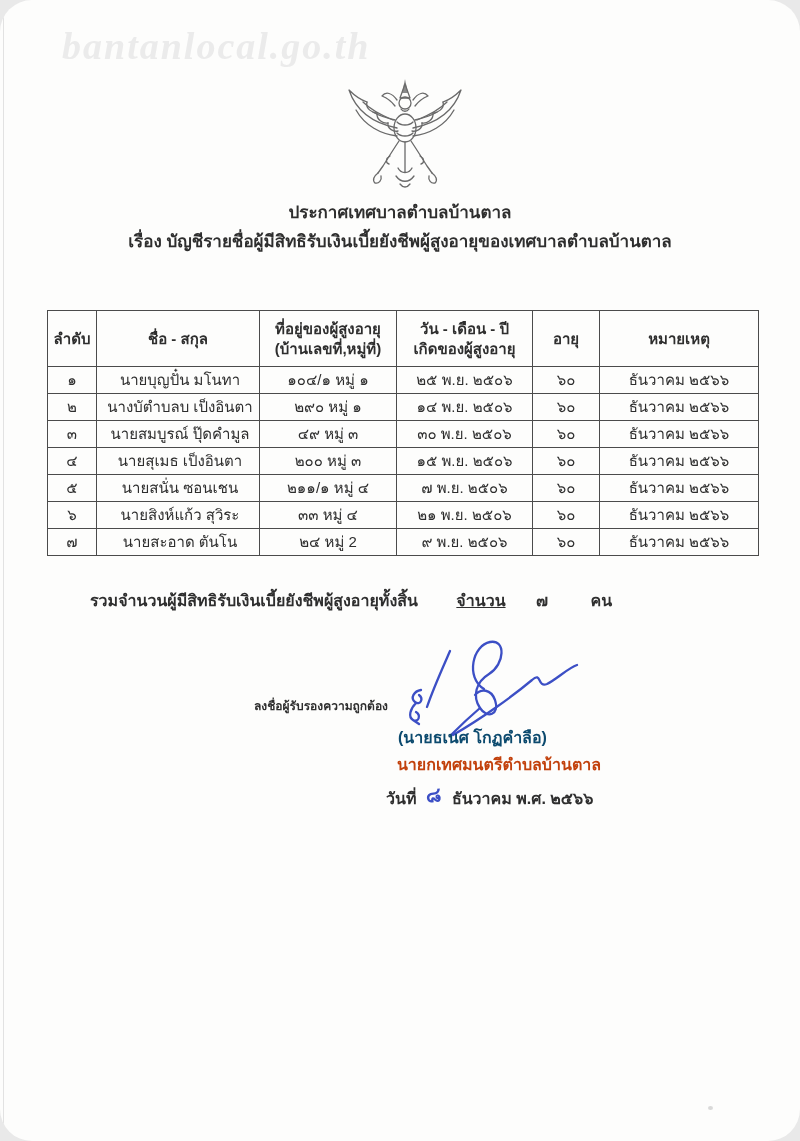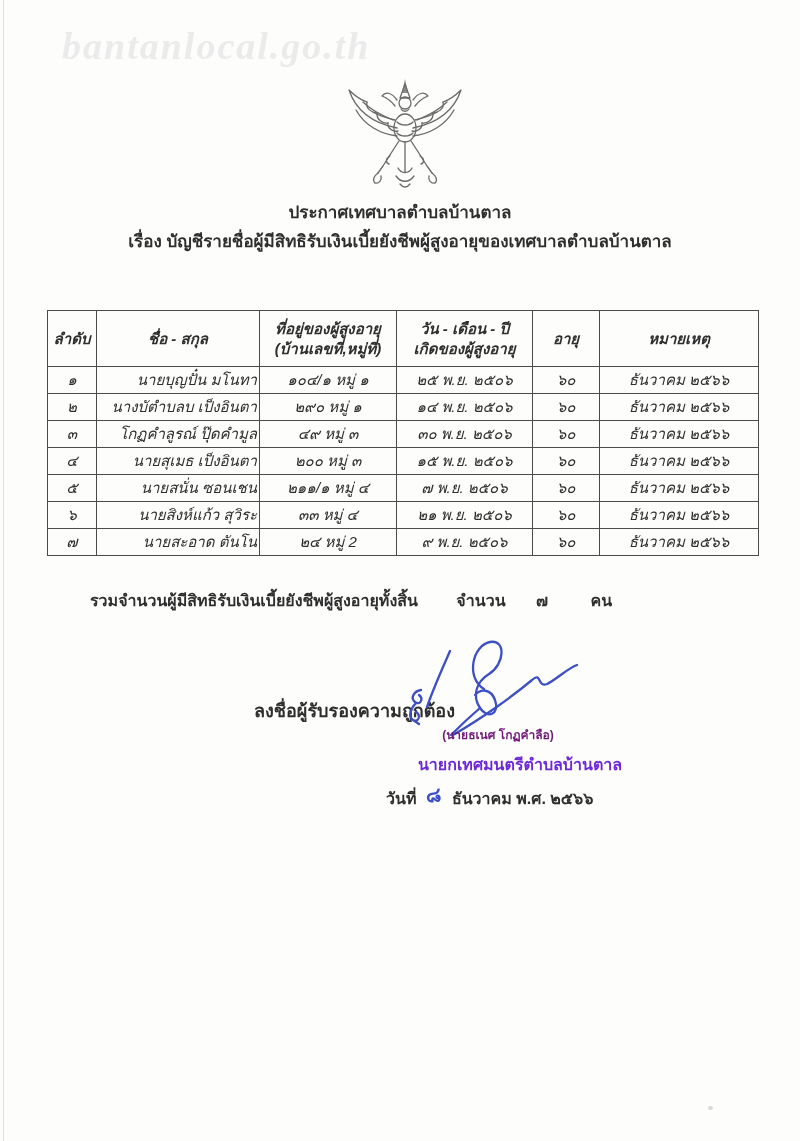--- a/index.html
+++ b/index.html
@@ -4,20 +4,21 @@
 <style>
   html,body{margin:0;padding:0;background:#e9e9e9;}
   .page{
     position:relative;
     width:800px;height:1141px;
     margin:0 auto;
     background:#fdfdfc;
     overflow:hidden;
     font-family:"Liberation Sans",sans-serif;
     color:#333;
+    border-radius:32px;
   }
   .edge-line{
     position:absolute;left:3px;top:0;width:1px;height:100%;
     background:#e2e2e2;
   }
   .watermark{
     position:absolute;top:24px;left:62px;
     font-family:"Liberation Serif",serif;
     font-style:italic;font-weight:bold;
     font-size:38px;letter-spacing:2px;
@@ -32,53 +33,53 @@
     text-align:center;
     font-size:17px;font-weight:bold;color:#2e2e2e;
     line-height:29px;
   }
   .title-block div{white-space:pre;}
   table.roster{
     position:absolute;left:47px;top:310px;
     width:711px;
     border-collapse:collapse;
     table-layout:fixed;
-    font-size:15px;color:#2e2e2e;font-style:italic;
+    font-size:15px;color:#2e2e2e;
   }
   table.roster th,table.roster td{
     border:1.5px solid #4b4b4b;
     text-align:center;
     padding:0 2px;
     overflow:hidden;white-space:nowrap;
   }
   table.roster th{
     height:55px;font-weight:bold;font-size:15px;line-height:20px;
   }
   table.roster td{height:26px;font-weight:normal;}
-  table.roster td.col1{text-align:right;padding-left:6px;}
+  table.roster td.col1{text-align:center;padding-left:6px;}
   .hdr-line{display:block;}
   .summary{
     position:absolute;left:90px;top:588px;
     font-size:16px;color:#2e2e2e;font-weight:bold;white-space:nowrap;
   }
-  .summary .gap1{margin-left:34px;}
+  .summary .gap1{margin-left:34px;text-decoration:underline;}
   .summary .gap2{margin-left:26px;}
   .summary .gap3{margin-left:38px;}
   .sig-label{
     position:absolute;left:254px;top:696px;
-    font-size:18px;color:#2e2e2e;font-weight:bold;white-space:nowrap;
+    font-size:12px;color:#2e2e2e;font-weight:bold;white-space:nowrap;
   }
   .sig-svg{position:absolute;left:396px;top:636px;width:190px;height:102px;}
   .sig-name{
     position:absolute;left:398px;top:725px;width:200px;
-    text-align:center;font-size:12px;font-weight:bold;color:#701a75;white-space:nowrap;
+    font-size:16px;font-weight:bold;color:#0c4a6e;white-space:nowrap;
   }
   .sig-title{
-    position:absolute;left:405px;top:752px;width:230px;
-    text-align:center;font-size:16px;font-weight:bold;color:#6d28d9;white-space:nowrap;
+    position:absolute;left:384px;top:752px;width:230px;
+    text-align:center;font-size:16px;font-weight:bold;color:#c2410c;white-space:nowrap;
   }
   .sig-date{
     position:absolute;left:386px;top:781px;
     font-size:16px;font-weight:bold;color:#2e2e2e;white-space:nowrap;
   }
   .sig-date .day{
     display:inline-block;
     color:#3c4fc5;
     font-size:20px;
     margin:0 10px;
@@ -188,21 +189,21 @@
         <tr>
           <td class="col0">๒</td>
           <td class="col1">นางบัตำบลบ  เป็งอินตา</td>
           <td class="col2">๒๙๐ หมู่ ๑</td>
           <td class="col3">๑๔ พ.ย. ๒๕๐๖</td>
           <td class="col4">๖๐</td>
           <td class="col5">ธันวาคม ๒๕๖๖</td>
         </tr>
         <tr>
           <td class="col0">๓</td>
-          <td class="col1">โกฏคำลูรณ์  ปุ๊ดคำมูล</td>
+          <td class="col1">นายสมบูรณ์  ปุ๊ดคำมูล</td>
           <td class="col2">๔๙ หมู่ ๓</td>
           <td class="col3">๓๐ พ.ย. ๒๕๐๖</td>
           <td class="col4">๖๐</td>
           <td class="col5">ธันวาคม ๒๕๖๖</td>
         </tr>
         <tr>
           <td class="col0">๔</td>
           <td class="col1">นายสุเมธ  เป็งอินตา</td>
           <td class="col2">๒๐๐ หมู่ ๓</td>
           <td class="col3">๑๕ พ.ย. ๒๕๐๖</td>

